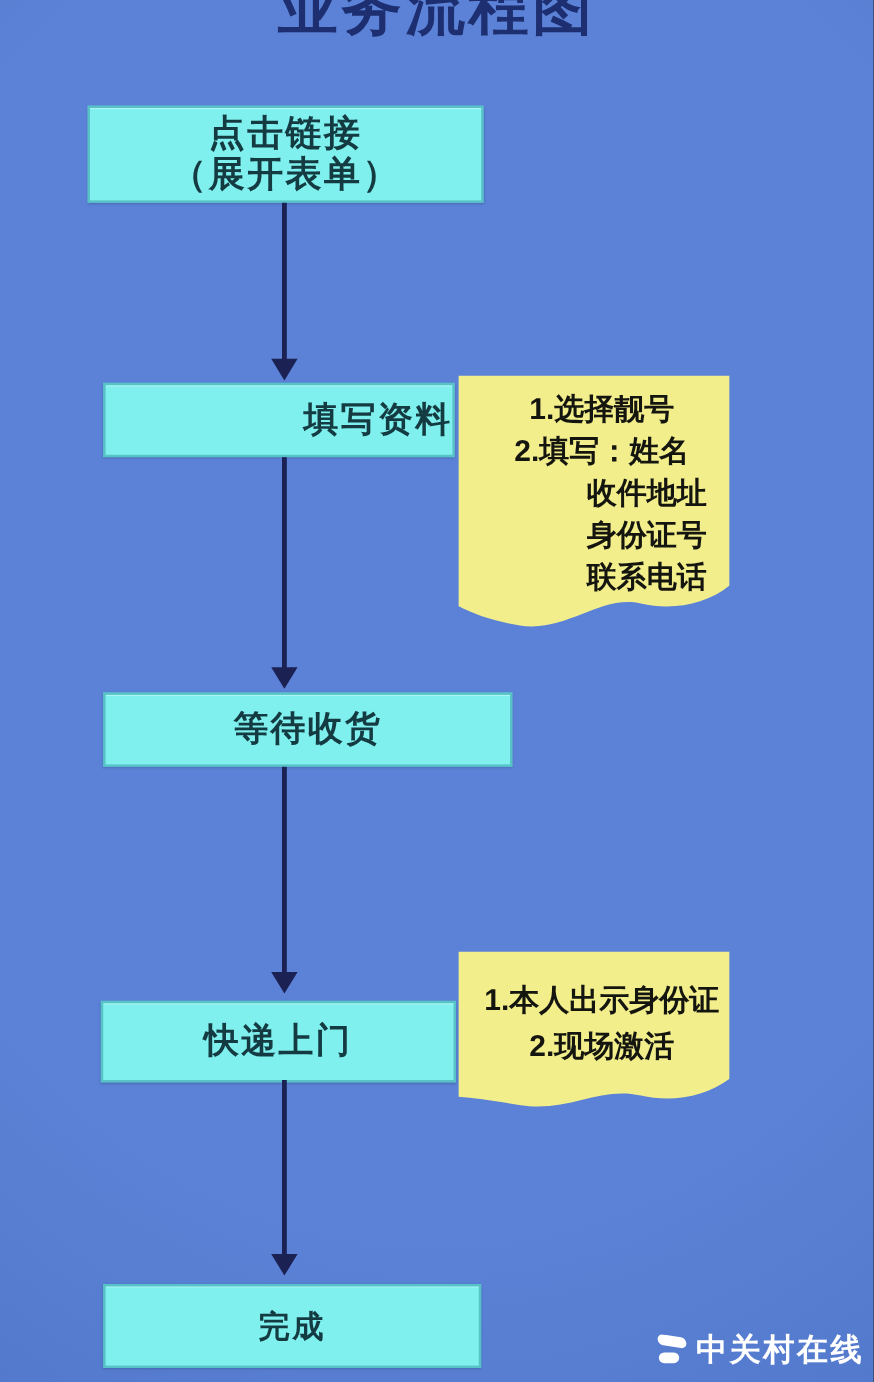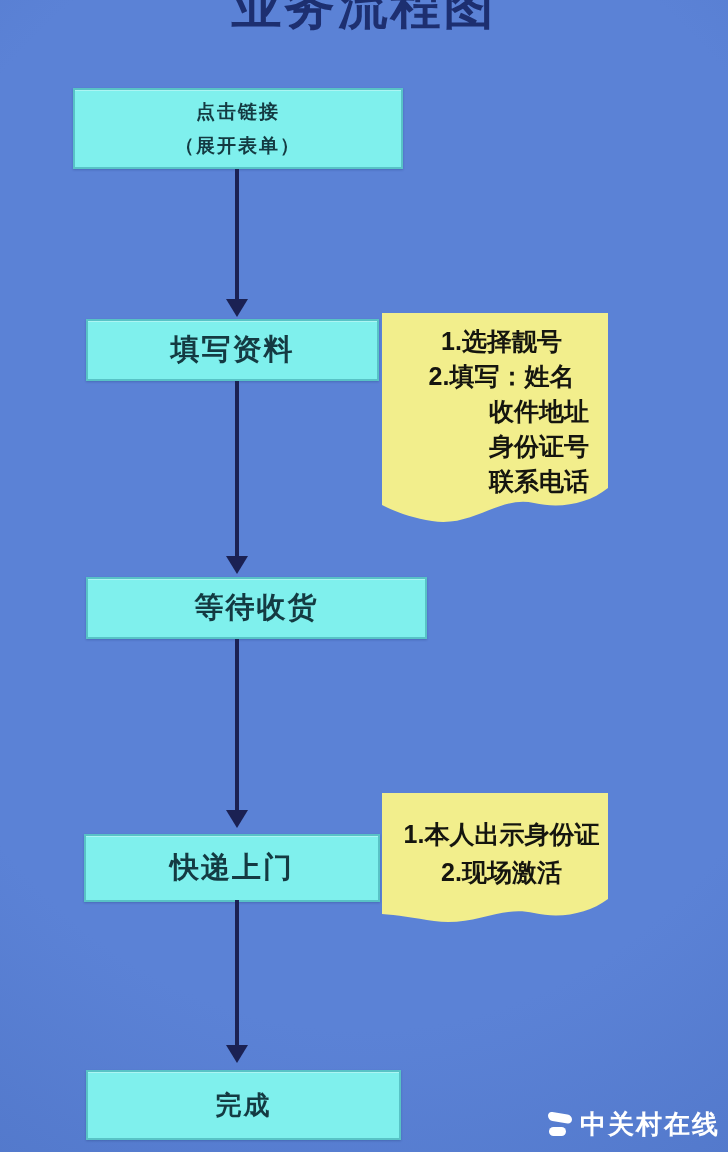--- a/index.html
+++ b/index.html
@@ -42,22 +42,22 @@
     display:flex;
     flex-direction:column;
     align-items:center;
     justify-content:center;
     color:var(--box-text);
     font-weight:bold;
     letter-spacing:2px;
     text-align:center;
   }
   .box-line{display:block;}
-  .step-1{left:73px;top:88px;width:330px;height:81px;font-size:19px;line-height:34px;justify-content:center;}
-  .step-2{left:86px;top:319px;width:293px;height:62px;font-size:29px;}
+  .step-1{left:73px;top:88px;width:330px;height:81px;font-size:30px;line-height:34px;justify-content:center;}
+  .step-2{left:86px;top:319px;width:293px;height:62px;font-size:29px;align-items:flex-end;}
   .step-3{left:86px;top:577px;width:341px;height:62px;font-size:29px;}
   .step-4{left:84px;top:834px;width:296px;height:68px;font-size:29px;}
   .step-5{left:86px;top:1070px;width:315px;height:70px;font-size:26px;}
 
   .arrow-line{
     position:absolute;
     left:235px;width:4px;
     background:var(--arrow);
   }
   .arrow-head{

